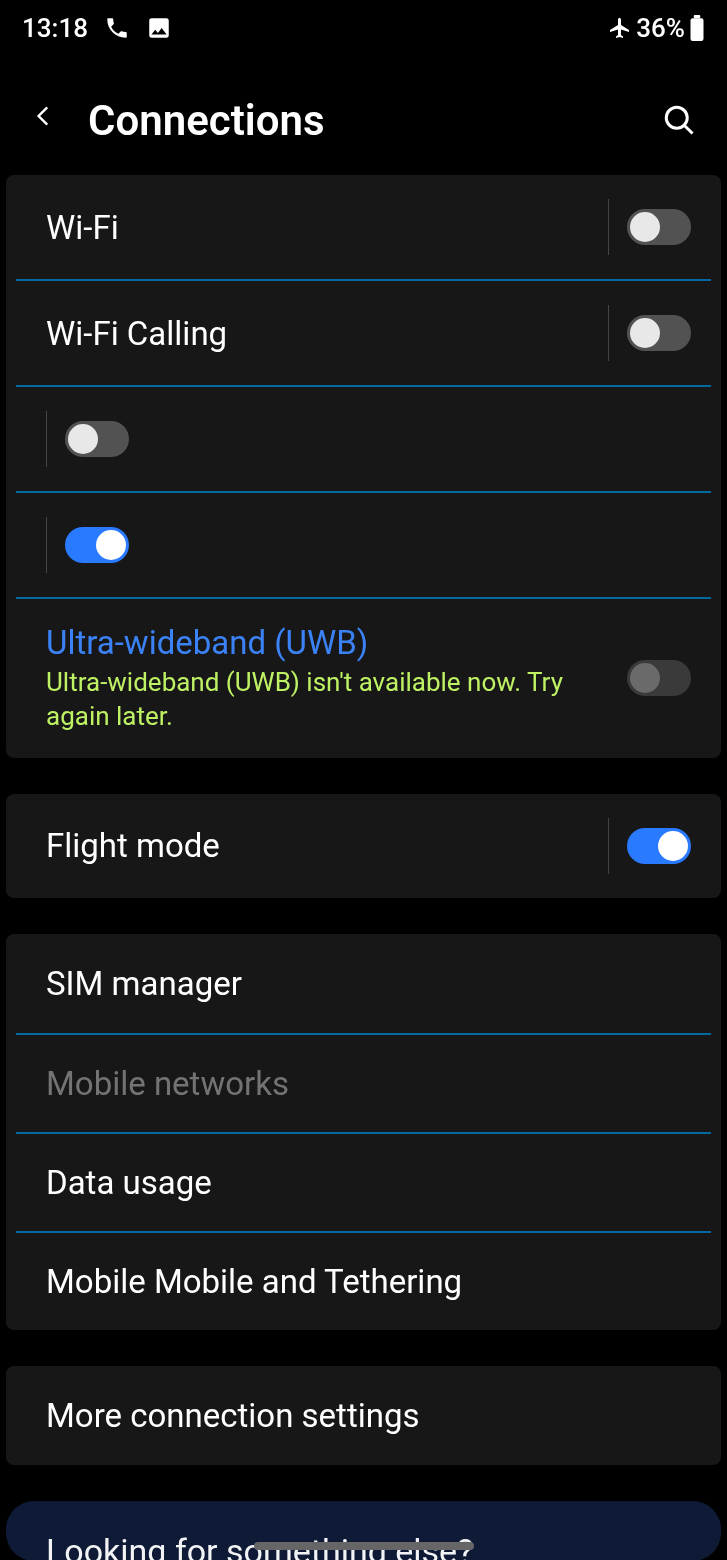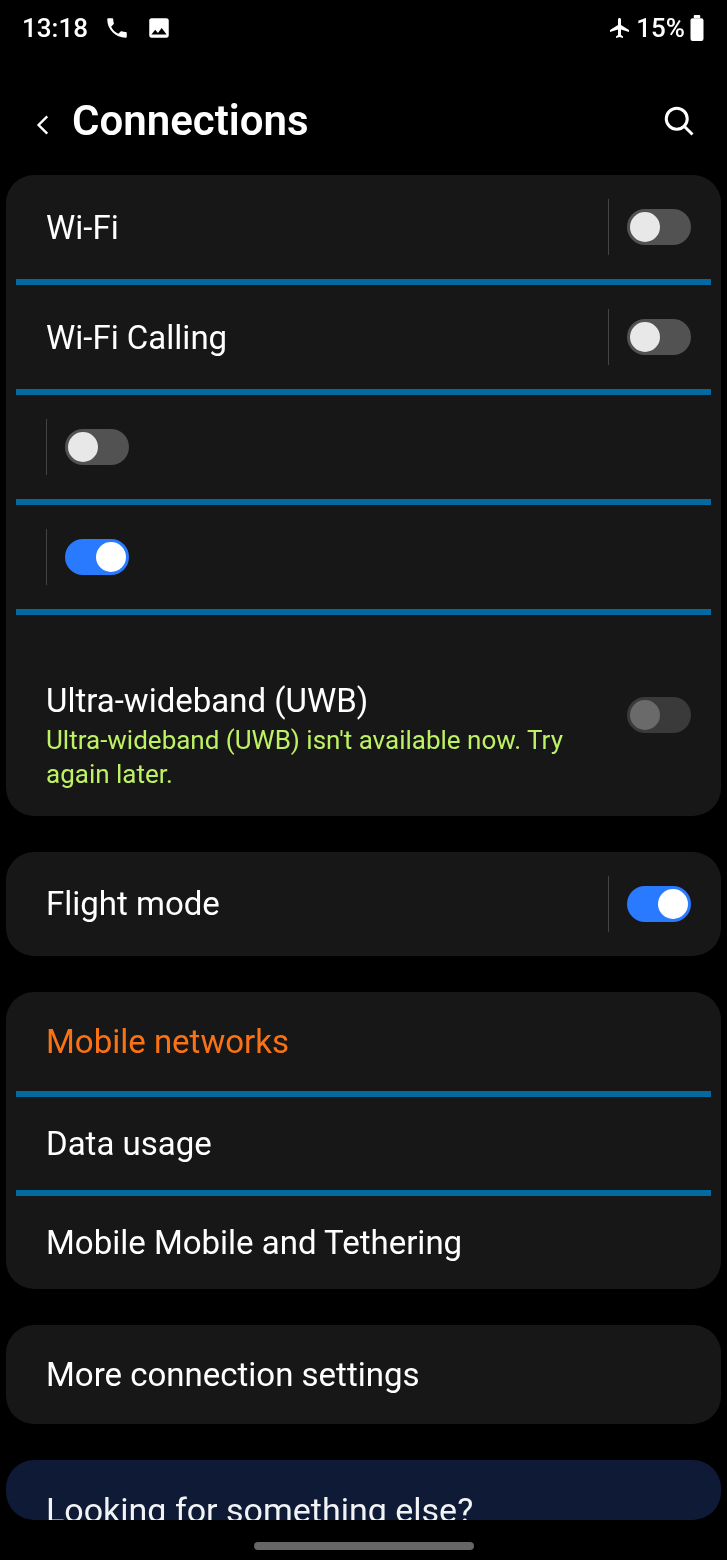--- a/index.html
+++ b/index.html
@@ -25,23 +25,23 @@
   .status-left, .status-right {
     display: flex;
     align-items: center;
     gap: 16px;
   }
   .status-right { gap: 4px; }
 
   
   .header {
     display: flex;
-    align-items: flex-end;
+    align-items: flex-start;
     padding: 40px 24px 30px 24px;
-    gap: 8px;
+    gap: 24px;
   }
   .back-btn {
     width: 40px;
     height: 40px;
     display: flex;
     align-items: center;
     justify-content: center;
   }
   .header-title {
     flex: 1;
@@ -52,55 +52,55 @@
     width: 48px;
     height: 48px;
     display: flex;
     align-items: center;
     justify-content: center;
   }
 
   
   .section {
     background: #171717;
-    border-radius: 28px;
+    border-radius: 8px;
     margin: 0 6px 36px 6px;
     overflow: hidden;
   }
   .row {
     display: flex;
     align-items: center;
     min-height: 99px;
     padding: 24px 30px 24px 40px;
     gap: 16px;
   }
   .row + .row {
-    border-top: 6px solid #0369a1;
+    border-top: 2px solid #0369a1;
     margin: 0 10px;
     padding-left: 30px;
     padding-right: 20px;
   }
   .row-text {
     flex: 1;
     display: flex;
     flex-direction: column;
     gap: 4px;
   }
   .row-title {
     font-size: 33px;
     font-weight: 400;
     color: #fff;
   }
   .row-sub {
     font-size: 26px;
     color: #bef264;
     line-height: 1.3;
   }
-  .row.disabled .row-title { color: #ffffff; margin-top: 42px; }
-  .row.dim .row-title { color: #f97316; }
+  .row.disabled .row-title { color: #3b82f6; }
+  .row.dim .row-title { color: #737373; }
 
   
   .toggle-wrap {
     display: flex;
     align-items: center;
     border-left: 1px solid #444;
     padding-left: 18px;
     height: 56px;
   }
   .toggle {
@@ -171,21 +171,21 @@
           <path d="M21 19V5c0-1.1-.9-2-2-2H5c-1.1 0-2 .9-2 2v14c0 1.1.9 2 2 2h14c1.1 0 2-.9 2-2zM8.5 13.5l2.5 3 3.5-4.5 4.5 6H5l3.5-4.5z"></path>
         </svg>
     </span>
   </div>
   <div class="status-right">
     <span>
       <svg width="24" height="24" viewBox="0 0 24 24" fill="#fff">
           <path d="M21 16v-2l-8-5V3.5c0-.83-.67-1.5-1.5-1.5S10 2.67 10 3.5V9l-8 5v2l8-2.5V19l-2 1.5V22l3.5-1 3.5 1v-1.5L13 19v-5.5l8 2.5z"></path>
         </svg>
     </span>
-    <span>15%</span>
+    <span>36%</span>
     <span>
       <svg width="16" height="26" viewBox="0 0 12 24" fill="#fff">
           <rect x="0" y="3" width="12" height="21" rx="2"></rect>
           <rect x="3" y="0" width="6" height="3" rx="1"></rect>
         </svg>
     </span>
   </div>
 </div>
 
 <div class="header">
@@ -264,20 +264,25 @@
       </div>
     <div class="toggle-wrap">
       <div class="toggle on">
           <div class="toggle-knob"></div>
         </div>
     </div>
   </div>
 </div>
 
 <div class="section">
+  <div class="row">
+    <div class="row-text">
+        <div class="row-title">SIM manager</div>
+      </div>
+  </div>
   <div class="row dim">
     <div class="row-text">
         <div class="row-title">Mobile networks</div>
       </div>
   </div>
   <div class="row">
     <div class="row-text">
         <div class="row-title">Data usage</div>
       </div>
   </div>

